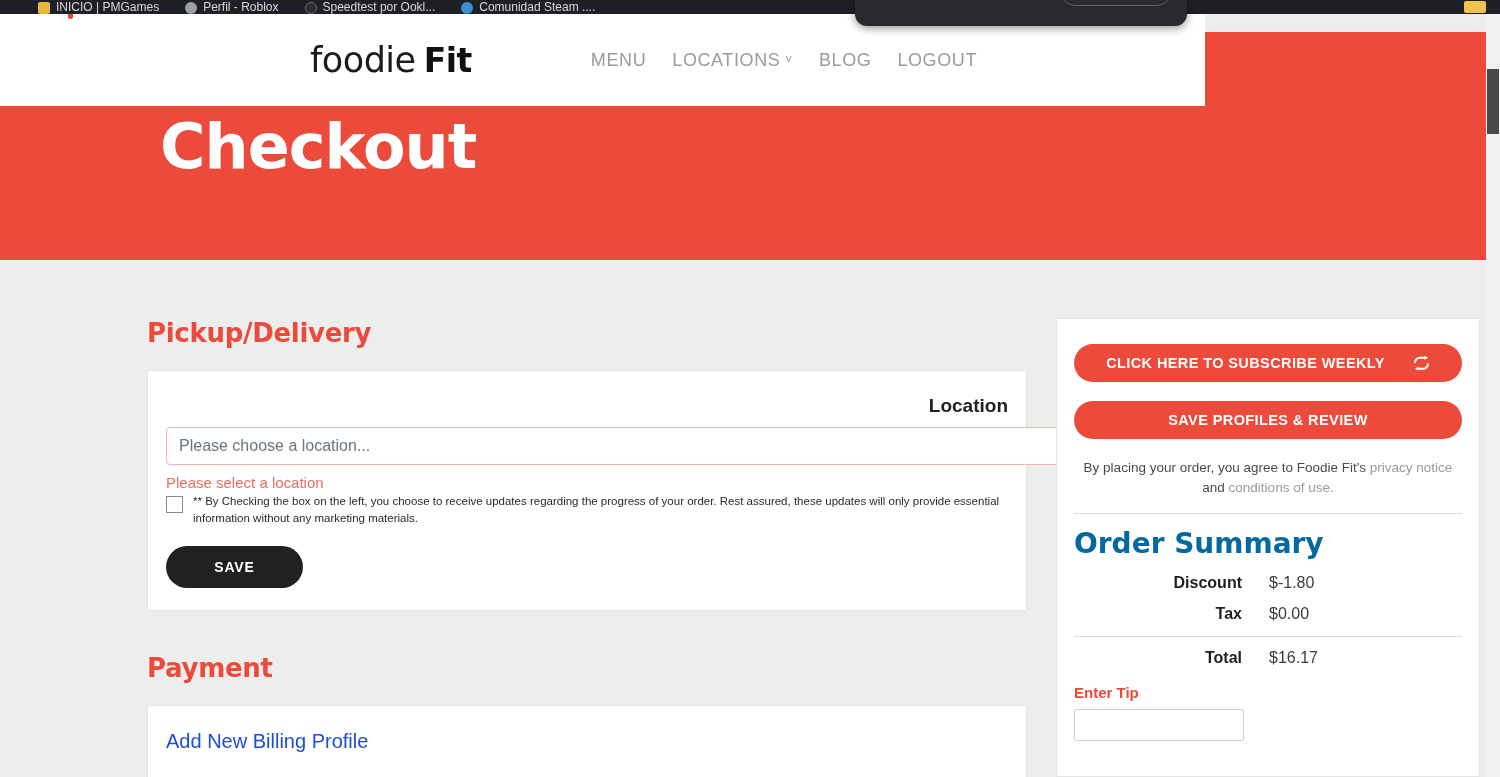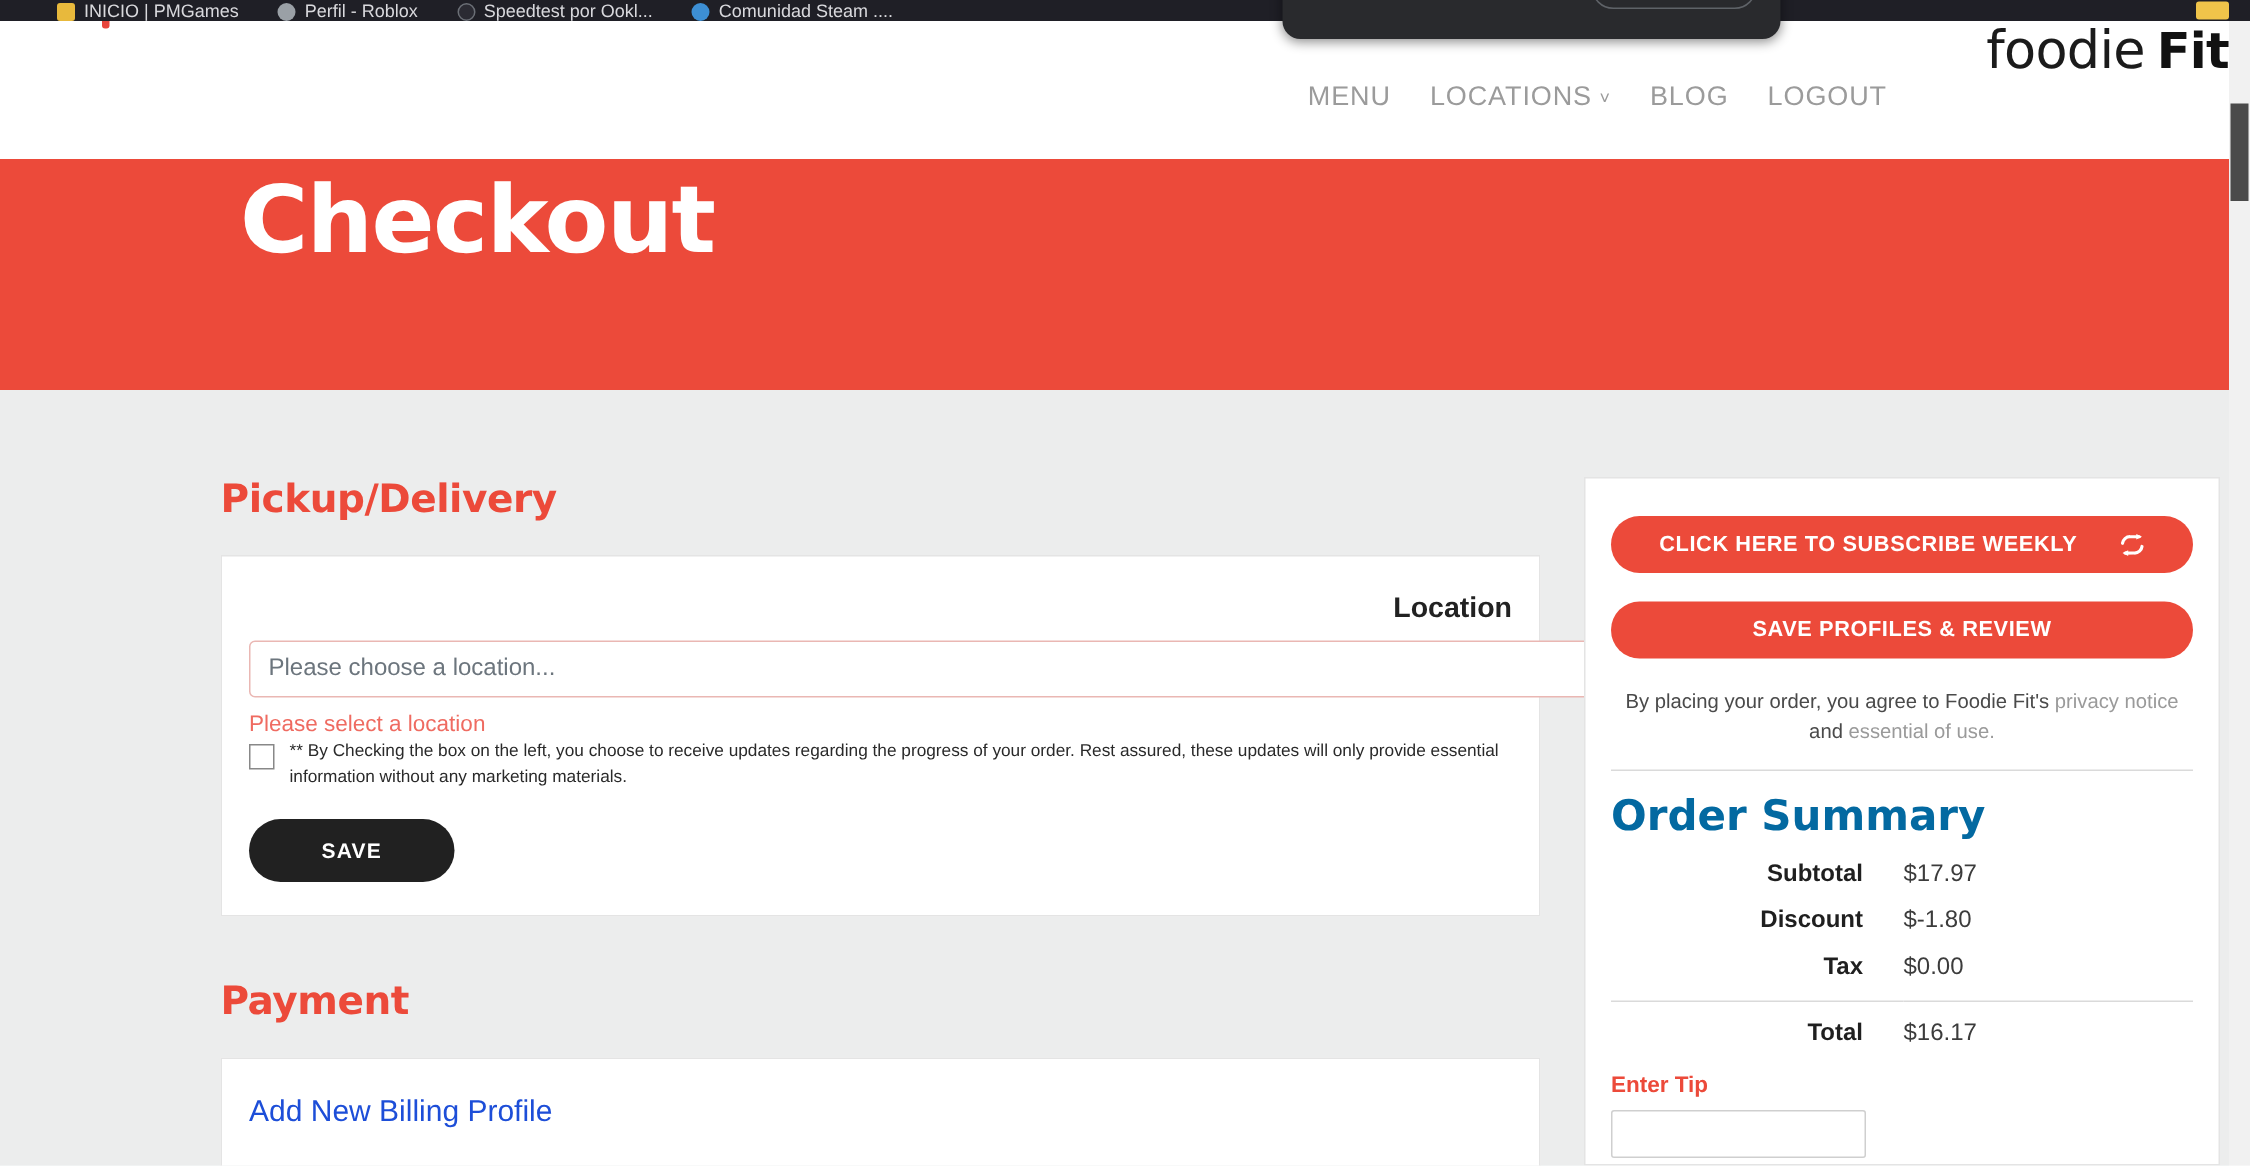--- a/index.html
+++ b/index.html
@@ -67,25 +67,24 @@
   .page {
     position: absolute; top: 14px; left: 0;
     width: 1486px; height: 763px;
     background: #eceded;
     overflow: hidden;
   }
 
   
   .site-header {
     position: absolute; top: 0; left: 0;
-    width: 1486px; height: 92px;
+    width: 1205px; height: 92px;
     background: #ffffff;
-    display: flex; align-items: flex-end;
+    display: flex; align-items: center;
     z-index: 30;
-    flex-direction: column;
   }
   .logo {
     margin-left: 310px;
     display: flex; align-items: baseline;
     font-size: 0;
   }
   .logo-foodie {
     font-family: "DejaVu Sans", sans-serif;
     font-size: 35px; color: #1b1b1b; letter-spacing: -0.5px;
     position: relative;
@@ -354,31 +353,27 @@
             <path d="M11.2 0 15 1.8l-3.8 1.9z" fill="#fff"></path>
             <path d="M15 8.3a5 5 0 0 1-5 4.4H3.8" stroke="#fff" stroke-width="2.1" stroke-linecap="round"></path>
             <path d="M5.8 10.8 2 12.7l3.8 1.9z" fill="#fff"></path>
           </svg>
         </span>
       </div>
 
       <div class="btn-red">SAVE PROFILES &amp; REVIEW</div>
 
       <div class="agree">
-        <span>By placing your order, you agree to Foodie Fit's </span><a>privacy notice</a><span> and </span><a>essential of use.</a>
+        <span>By placing your order, you agree to Foodie Fit's </span><a>privacy notice</a><span> and </span><a>conditions of use.</a>
       </div>
 
       <div class="summary-title">Order Summary</div>
 
       <table class="sum-table">
         <tbody>
-            <tr>
-          <td class="sum-k">Subtotal</td>
-          <td class="sum-v">$17.97</td>
-        </tr>
         <tr>
           <td class="sum-k">Discount</td>
           <td class="sum-v">$-1.80</td>
         </tr>
         <tr>
           <td class="sum-k">Tax</td>
           <td class="sum-v">$0.00</td>
         </tr>
         <tr class="sum-divider">
               <td colspan="2"></td>

